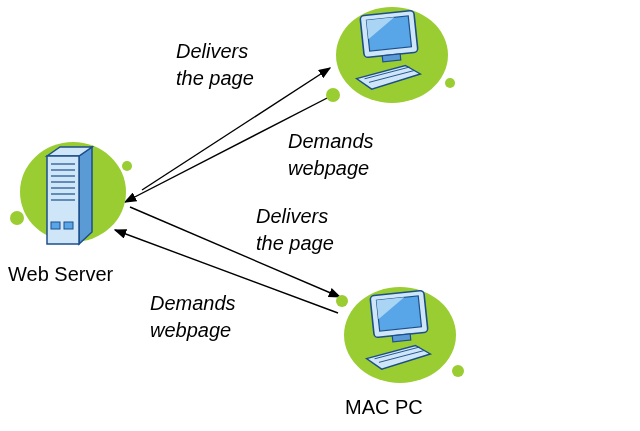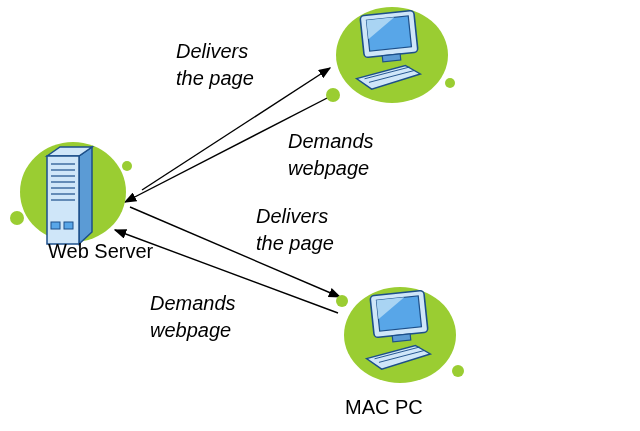--- a/index.html
+++ b/index.html
@@ -71,21 +71,21 @@
           <line x1="46" y1="50" x2="70" y2="50"></line>
           <line x1="46" y1="56" x2="70" y2="56"></line>
           <line x1="46" y1="62" x2="70" y2="62"></line>
           <line x1="46" y1="68" x2="70" y2="68"></line>
         </g>
         <rect x="46" y="90" width="9" height="7" style="fill: var(--screen-blue, #58a6e8); stroke: var(--icon-blue-dark, #1c4f8a);" stroke-width="1"></rect>
         <rect x="59" y="90" width="9" height="7" style="fill: var(--screen-blue, #58a6e8); stroke: var(--icon-blue-dark, #1c4f8a);" stroke-width="1"></rect>
       </g>
     </svg>
   </div>
-  <div class="node-label" style="left:8px; top:240px;margin-left:40px;">Web Server</div>
+  <div class="node-label" style="left:8px; top:263px;">Web Server</div>
 
   <div class="node" style="left:320px; top:3px; width:140px; height:110px;">
     <svg width="140" height="110" viewBox="0 0 140 110" xmlns="http://www.w3.org/2000/svg">
       <g>
         <ellipse cx="72" cy="52" rx="56" ry="48" style="fill: var(--blob-green, #9acd32);"></ellipse>
         <circle cx="13" cy="92" r="7" style="fill: var(--blob-green, #9acd32);"></circle>
         <circle cx="130" cy="80" r="5" style="fill: var(--blob-green, #9acd32);"></circle>
       </g>
       <g transform="rotate(-6 70 50)">
         <rect x="44" y="10" width="54" height="42" rx="4" style="fill: var(--icon-blue-light, #cfe6f9); stroke: var(--icon-blue-dark, #1c4f8a);" stroke-width="1.6"></rect>

